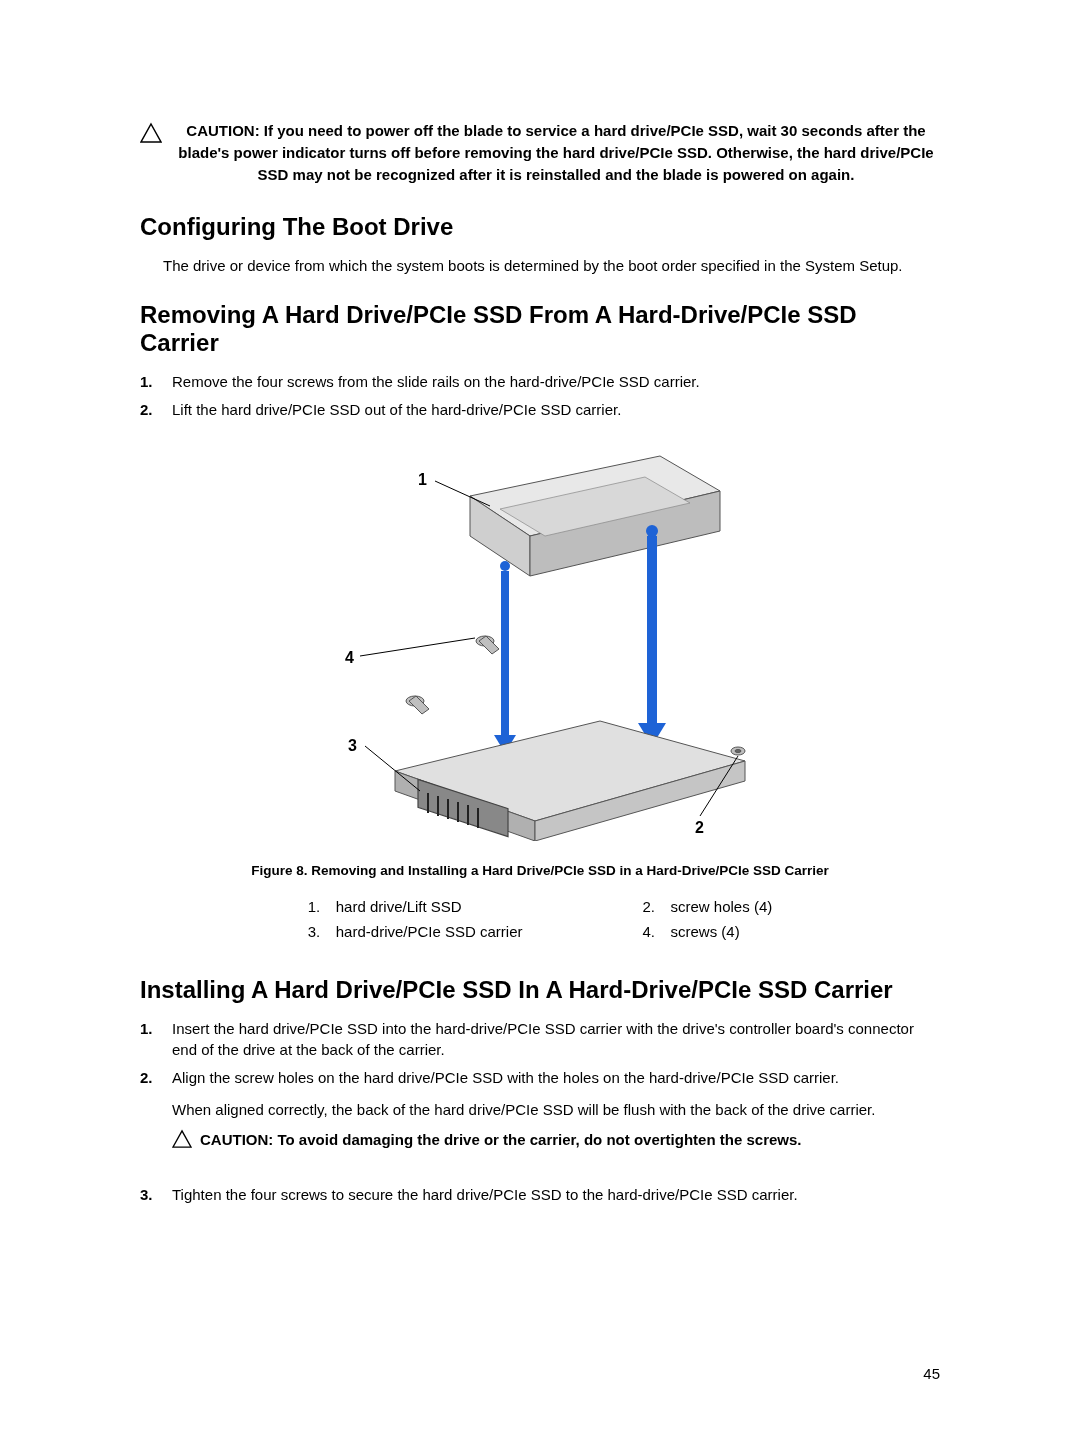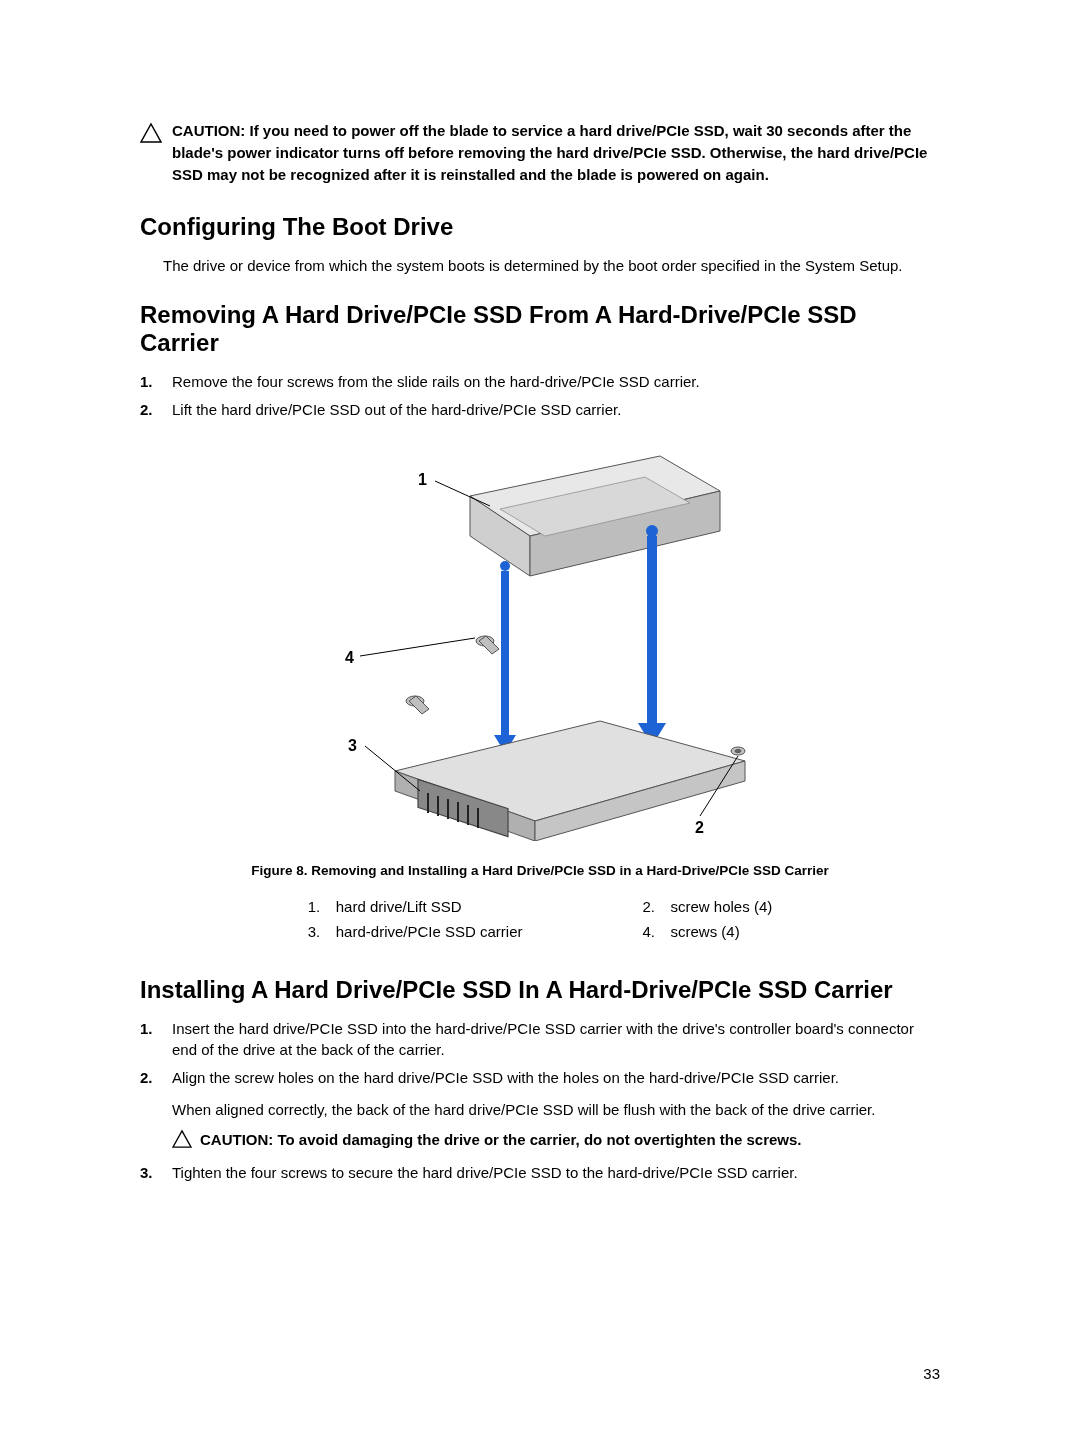--- a/index.html
+++ b/index.html
@@ -10,20 +10,21 @@
     height: 1434px;
     padding: 120px 140px 60px 140px;
     color: #000;
     position: relative;
   }
   .caution-block {
     display: flex;
     align-items: flex-start;
     gap: 10px;
     margin-bottom: 28px;
+    text-align: center;
   }
   .caution-icon {
     flex-shrink: 0;
     margin-top: 2px;
   }
   .caution-text {
     font-weight: 700;
     font-size: 15px;
     line-height: 1.45;
   }
@@ -81,21 +82,21 @@
     font-size: 15px;
     margin-bottom: 28px;
   }
   .legend-col { }
   .legend-item { display: flex; margin-bottom: 8px; }
   .legend-item .lnum { min-width: 28px; }
   .inner-caution {
     display: flex;
     align-items: flex-start;
     gap: 8px;
-    margin: 8px 0 2px 0;
+    margin: 8px 0 24px 0;
   }
   .inner-caution-text {
     font-weight: 700;
     font-size: 15px;
     line-height: 1.45;
   }
   .page-num {
     position: absolute;
     bottom: 52px;
     right: 140px;
@@ -248,13 +249,13 @@
         <span class="inner-caution-text">CAUTION: To avoid damaging the drive or the carrier, do not overtighten the screws.</span>
       </div>
     </span>
   </li>
   <li>
     <span class="num">3.</span>
     <span class="txt">Tighten the four screws to secure the hard drive/PCIe SSD to the hard-drive/PCIe SSD carrier.</span>
   </li>
 </ol>
 
-<div class="page-num">33</div>
+<div class="page-num">45</div>
 
 </body></html>

